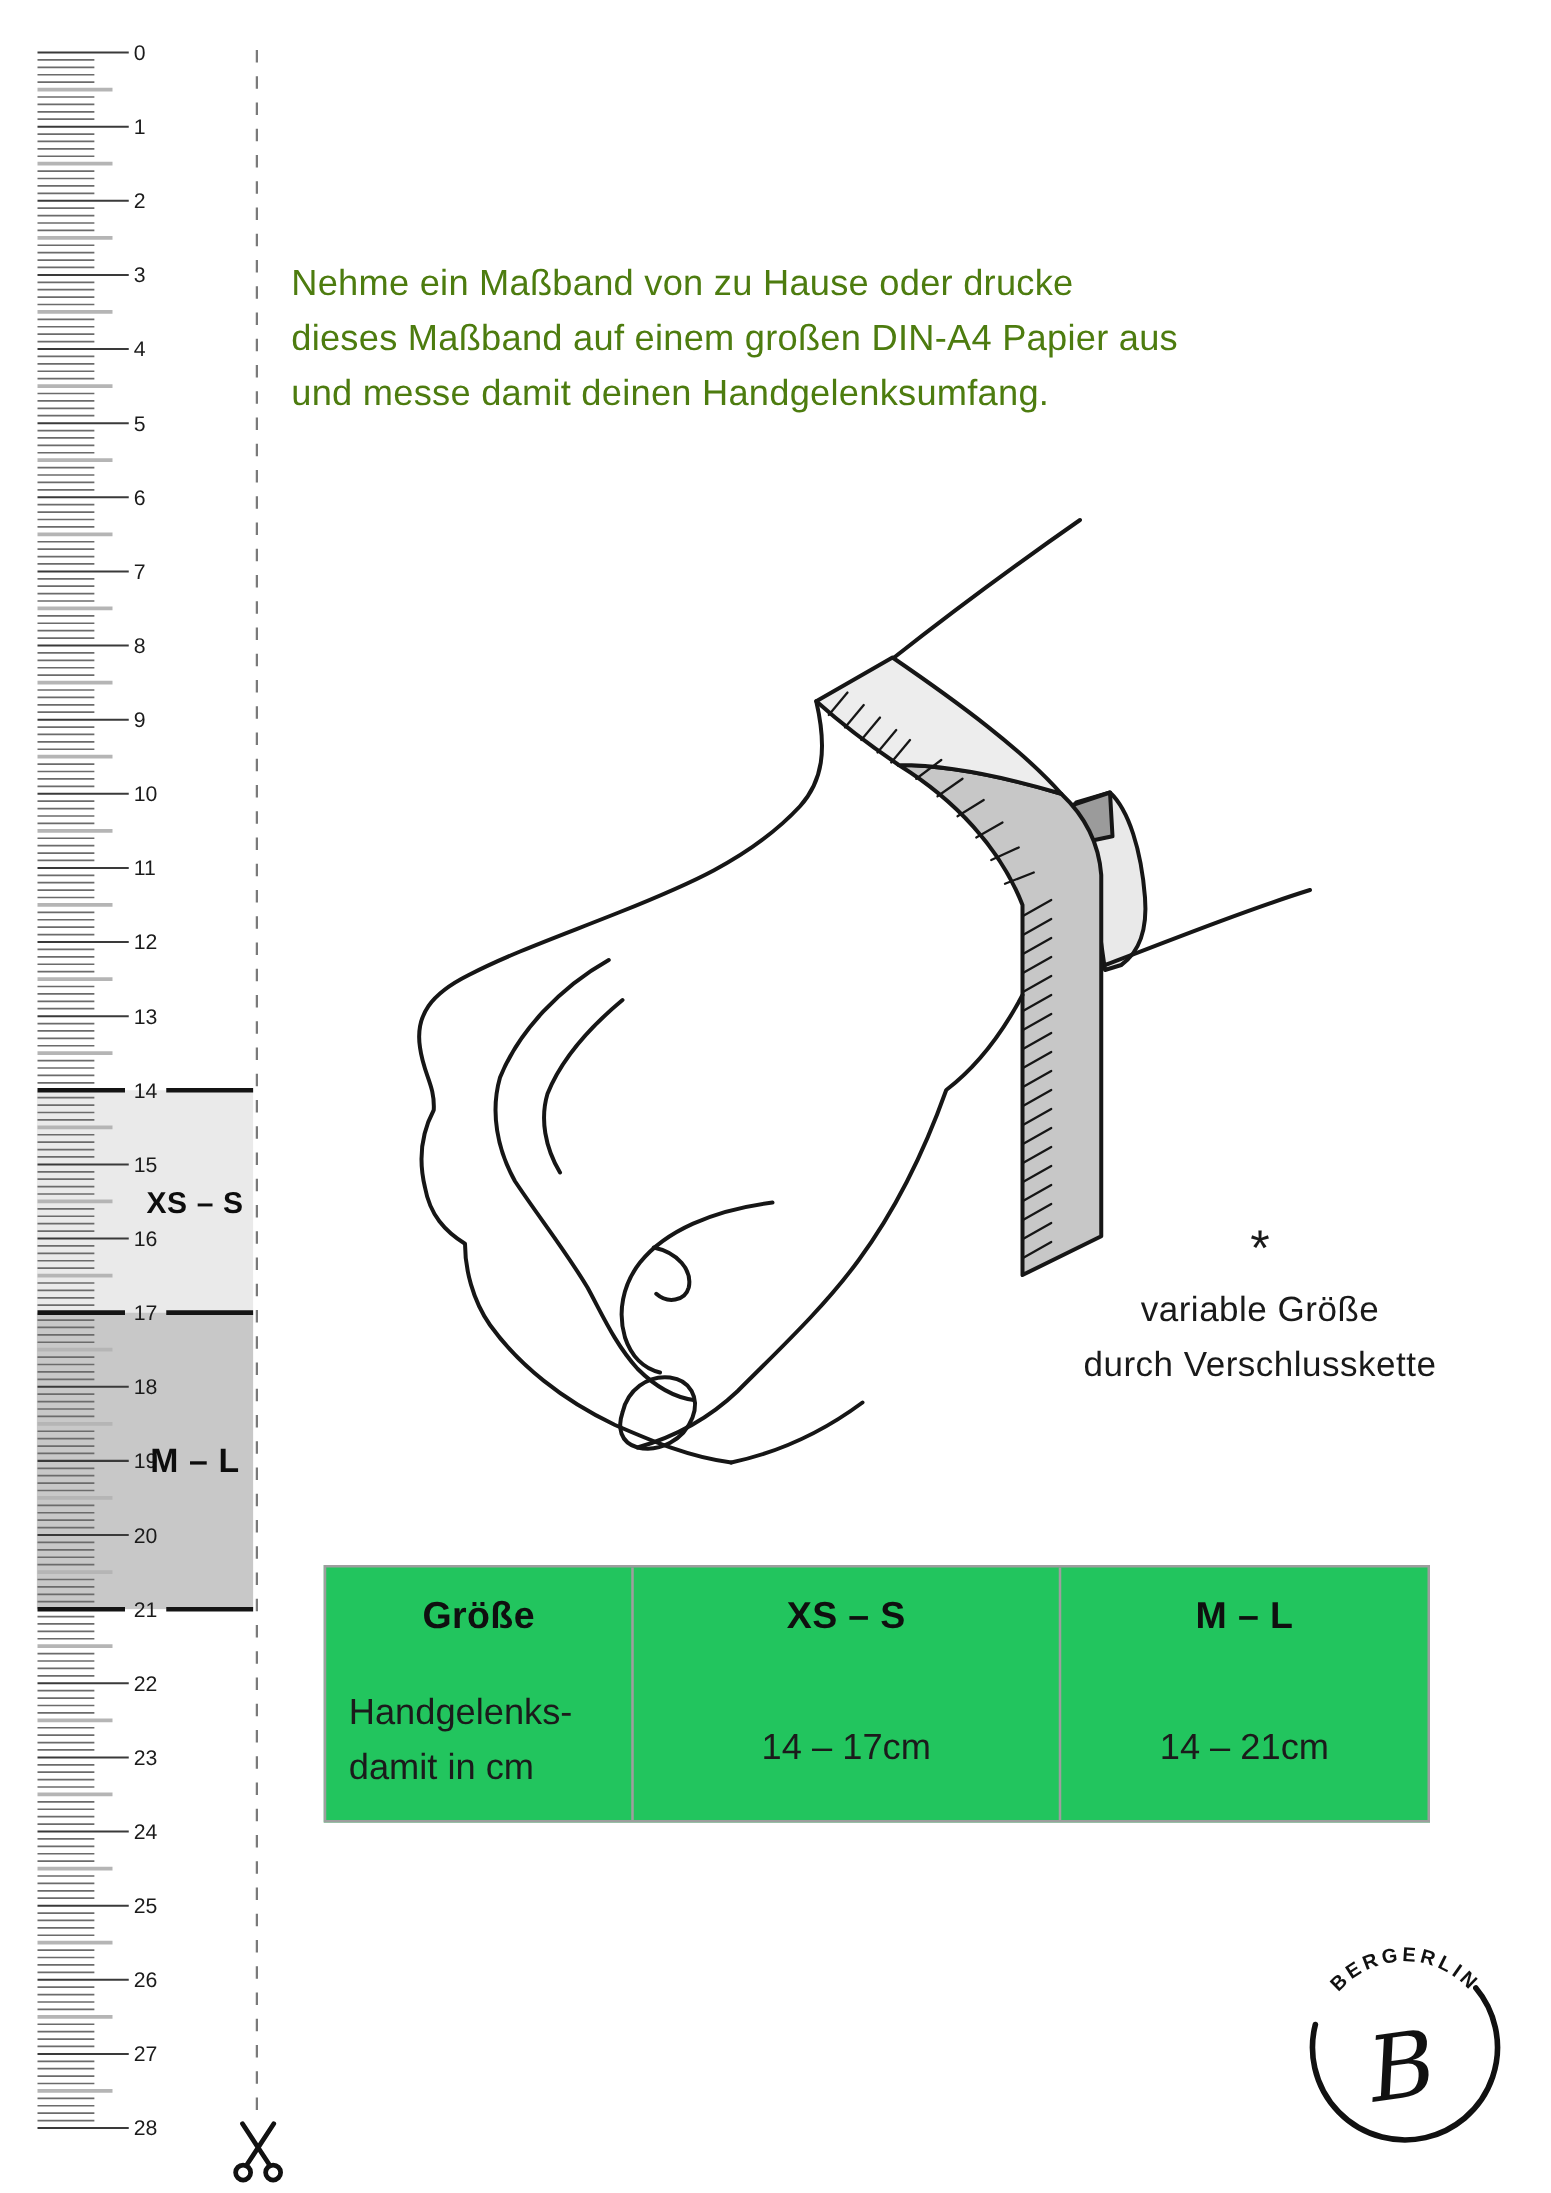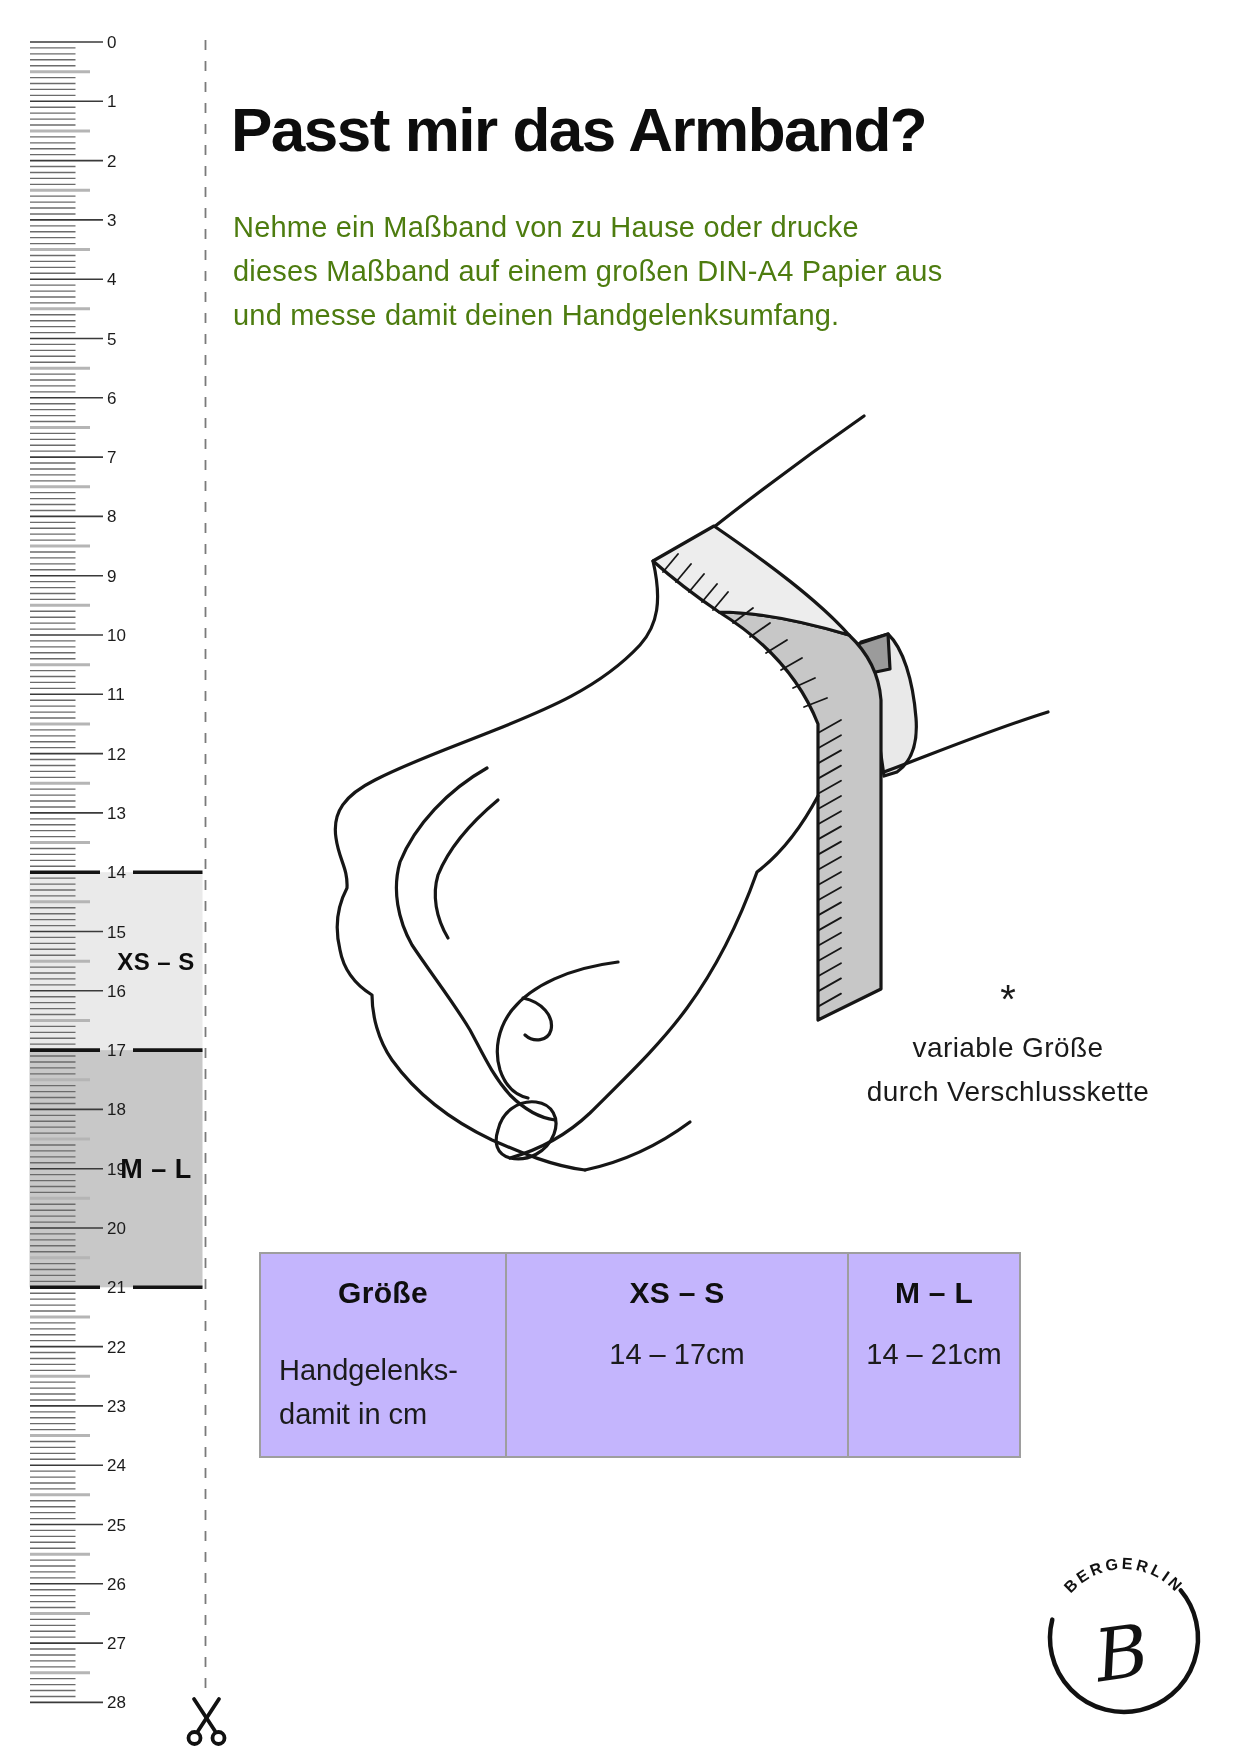--- a/index.html
+++ b/index.html
@@ -25,34 +25,34 @@
 
   .annotation {
     position:absolute; left:808px; top:980px; width:400px;
     text-align:center; color:#1a1a1a;
   }
   .annotation .asterisk { font-size:40px; line-height:38px; }
   .annotation .caption  { margin-top:8px; font-size:28px; line-height:44px;
                           letter-spacing:0.4px; white-space:pre-line; }
 
   .size-table {
-    position:absolute; left:259px; top:1252px; width:762px; height:206px;
-    border:2px solid #9e9e9e; display:flex; background:#c4b5fd;
+    position:absolute; left:259px; top:1252px; width:885px; height:206px;
+    border:2px solid #9e9e9e; display:flex; background:#22c55e;
   }
   .size-table .col { height:100%; border-right:2px solid #9e9e9e; }
   .size-table .col:last-child { border-right:none; }
   .size-table .col-1 { width:246px; }
   .size-table .col-2 { width:342px; }
   .size-table .col-3 { flex:1; }
   .size-table .th {
     margin-top:22px; text-align:center;
     font-weight:bold; font-size:30px; letter-spacing:0.3px; color:#0f0f0f;
   }
   .size-table .td {
-    margin-top:28px; text-align:center; font-size:29px; color:#1b1b1b;
+    margin-top:72px; text-align:center; font-size:29px; color:#1b1b1b;
   }
   .size-table .td-left {
     margin-top:38px; text-align:left; padding-left:18px;
     line-height:44px; white-space:pre-line;
   }
 </style>
 </head>
 <body>
 
 <div class="page">
@@ -379,21 +379,20 @@
       </g>
     <line x1="205.5" y1="40" x2="205.5" y2="1688" stroke="#7a7a7a" stroke-width="1.8" stroke-dasharray="10 11"></line>
     <g stroke="#111" stroke-width="3.8" fill="none" stroke-linecap="round">
       <line x1="194" y1="1699" x2="215" y2="1731"></line>
       <line x1="219" y1="1699" x2="198" y2="1731"></line>
       <circle cx="194.5" cy="1738" r="6"></circle>
       <circle cx="218.5" cy="1738" r="6"></circle>
     </g>
   </svg>
 
-  <div class="title">Passt mir das Armband?</div>
   <div class="intro">Nehme ein Maßband von zu Hause oder drucke
 dieses Maßband auf einem großen DIN-A4 Papier aus
 und messe damit deinen Handgelenksumfang.</div>
 
   <svg class="illu-svg" width="800" height="800" viewBox="260 390 800 800">
     <g stroke="#161616" stroke-width="3.2" fill="none" stroke-linecap="round" stroke-linejoin="round">
 
       <path d="M 864,416 C 818,448 766,486 714,527"></path>
 
       <g>

